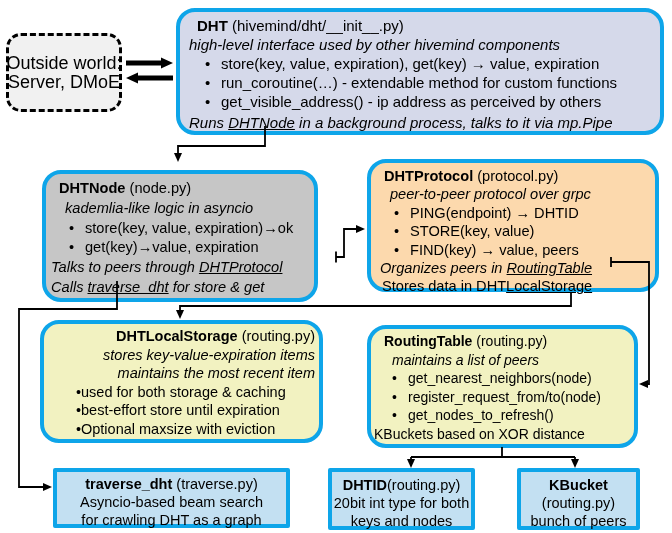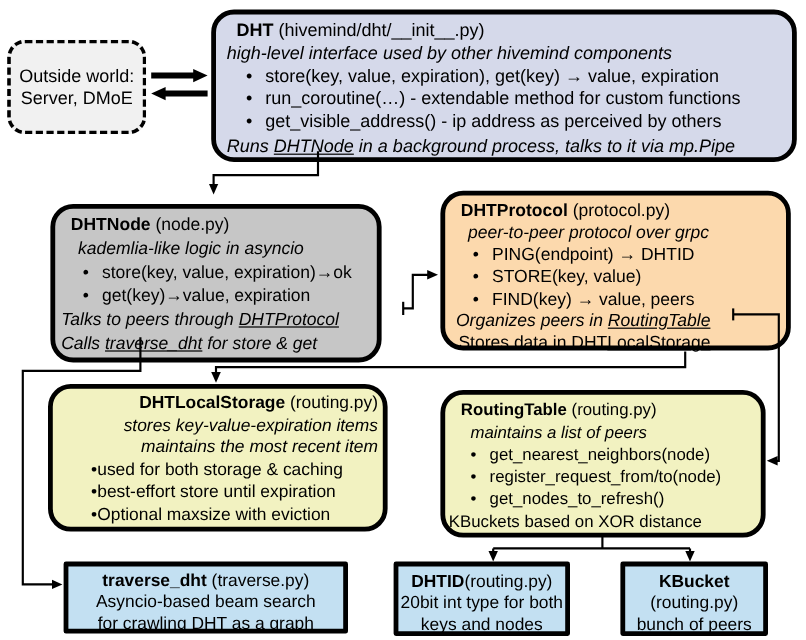--- a/index.html
+++ b/index.html
@@ -1,32 +1,32 @@
 <!DOCTYPE html>
 <html><head>
 <meta charset="utf-8">
 <style>
   html,body{margin:0;padding:0;background:#fff;}
   #diagram{
     position:relative;width:672px;height:533px;background:#ffffff;
     font-family:"Liberation Sans",sans-serif;color:#000;overflow:hidden;
   }
-  .box{position:absolute;border:4px solid #000000;box-sizing:border-box;background:#fff;}
+  .box{position:absolute;border:4px solid #0ea5e9;box-sizing:border-box;background:#fff;}
   .rounded{border-radius:19px;}
   .line{white-space:nowrap;}
   .it{font-style:italic;}
   .b{font-weight:bold;}
   .u{text-decoration:underline;}
   .bul{display:flex;}
   .dot{flex:none;width:16px;}
 
   
   #outside{left:6px;top:33px;width:116px;height:79px;border:3px dashed #000;
     border-radius:15px;background:#f1f1f1;display:flex;flex-direction:column;
-    justify-content:center;align-items:center;font-size:15px;line-height:19px;}
+    justify-content:center;align-items:center;font-size:18px;line-height:19px;}
 
   
   #dht{left:176px;top:8px;width:488px;height:127px;background:#d5d9ea;
     font-size:15px;line-height:19px;padding:4px 6px 0 9px;}
   #dht .title{margin-left:8px;}
   #dht .sub{}
   #dht .bul{margin-left:16px;}
   #dht .foot{margin-top:2px;}
 
   

